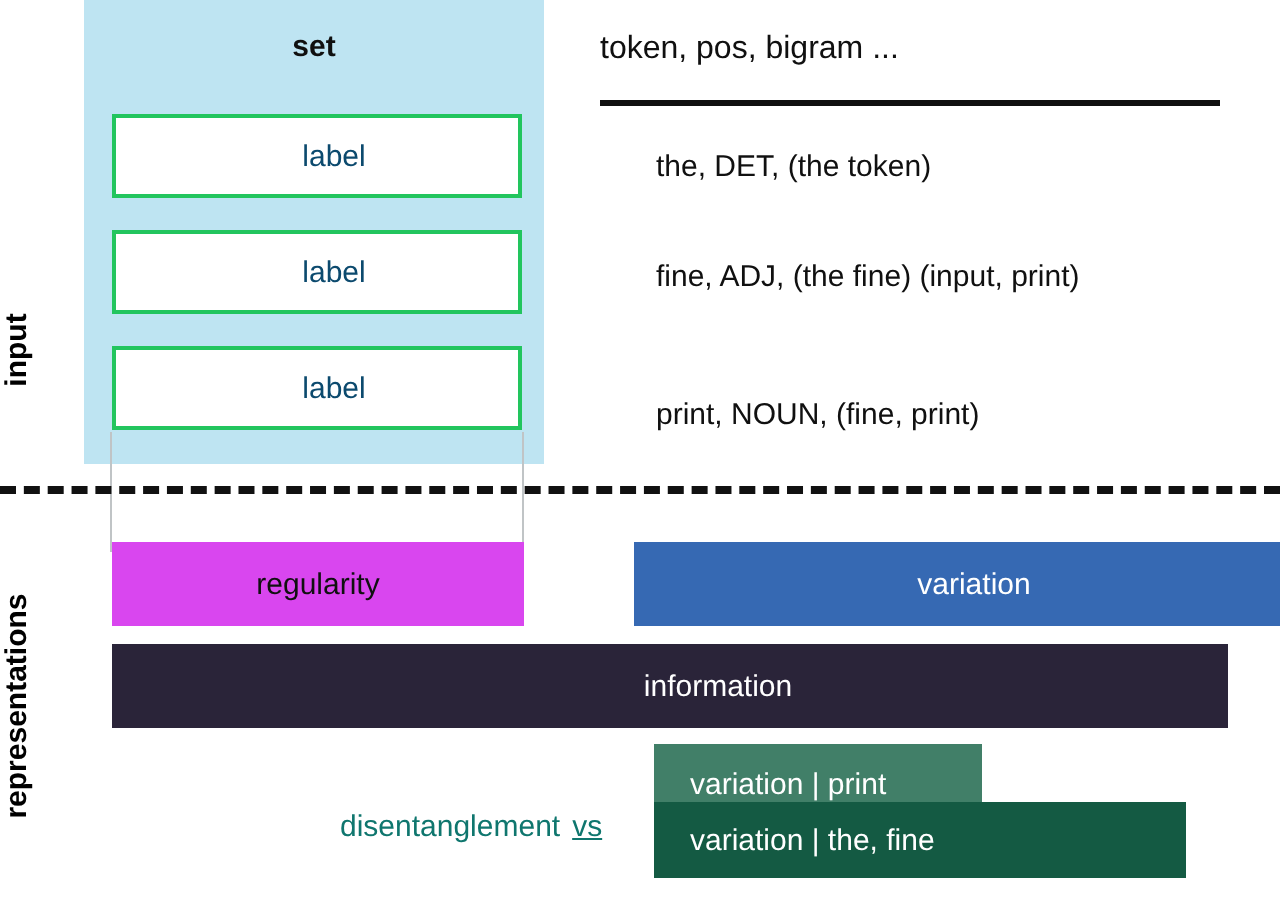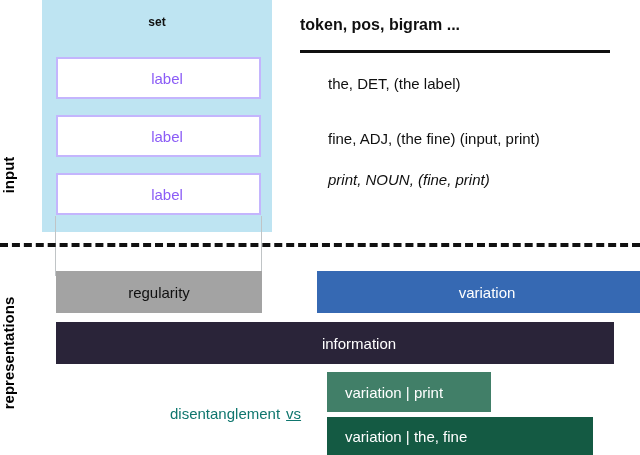--- a/index.html
+++ b/index.html
@@ -32,73 +32,73 @@
     transform:rotate(-90deg);
   }
 
   
   #set-panel{
     position:absolute;left:42px;top:0;width:230px;height:232px;
     background:#bee4f2;
   }
   #set-title{
     position:absolute;left:42px;top:15px;width:230px;
-    text-align:center;font-size:12px;font-weight:bold;color:#101010;
+    text-align:center;font-size:15px;font-weight:bold;color:#101010;
   }
   .label-box{
     position:absolute;left:56px;width:205px;height:42px;
-    background:#ffffff;border:2px solid #c4b5fd;
+    background:#ffffff;border:2px solid #22c55e;
     box-sizing:border-box;
     display:flex;align-items:center;justify-content:center;
-    font-size:15px;color:#8b5cf6;padding-left:17px;
+    font-size:15px;color:#0c4a6e;padding-left:17px;
   }
   #label-box-1{top:57px;}
   #label-box-2{top:115px;}
   #label-box-3{top:173px;}
 
   
   #features-title{
     position:absolute;left:300px;top:16px;
-    font-size:16px;font-weight:bold;color:#101010;white-space:nowrap;
+    font-size:16px;font-weight:normal;color:#101010;white-space:nowrap;
   }
   #features-rule{
     position:absolute;left:300px;top:50px;width:310px;height:0;
     border-top:3px solid #101010;
   }
   .feature-row{
     position:absolute;left:328px;
     font-size:15px;color:#101010;white-space:nowrap;
   }
   #feature-row-1{top:75px;}
   #feature-row-2{top:130px;}
-  #feature-row-3{top:171px;font-style:italic;}
+  #feature-row-3{top:199px;}
 
   
   .connector{
     position:absolute;width:0;border-left:1.5px solid #c0c4c6;
   }
   #connector-left{left:55px;top:216px;height:60px;}
   #connector-right{left:261px;top:216px;height:60px;}
   #divider{
     position:absolute;left:0px;top:243px;width:640px;height:0;
     border-top:4px dashed #111111;
   }
 
   
   .bar{
     position:absolute;
     display:flex;align-items:center;justify-content:center;
     color:#ffffff;font-size:15px;
     box-sizing:border-box;
   }
-  #bar-regularity{left:56px;top:271px;width:206px;height:42px;background:#a3a3a3;color:#101010;}
+  #bar-regularity{left:56px;top:271px;width:206px;height:42px;background:#d946ef;color:#101010;}
   #bar-variation{left:274px;top:271px;width:340px;height:42px;background:#3669b3;margin-left:43px;}
   #bar-information{left:56px;top:322px;width:558px;height:42px;background:#2a2439;padding-left:48px;}
   #bar-var-print{left:327px;top:372px;width:164px;height:40px;background:#417f68;justify-content:flex-start;padding-left:18px;}
-  #bar-var-thefine{left:327px;top:417px;width:266px;height:38px;background:#145a43;justify-content:flex-start;padding-left:18px;}
+  #bar-var-thefine{left:327px;top:401px;width:266px;height:38px;background:#145a43;justify-content:flex-start;padding-left:18px;}
 
   
   #disentanglement{
     position:absolute;left:170px;top:405px;
     font-size:15px;color:#0f766e;white-space:nowrap;
   }
   #disentanglement .vs{text-decoration:underline;margin-left:6px;}
 </style>
 </head>
 <body>
@@ -110,21 +110,21 @@
 
   <div id="set-panel"></div>
   <div id="set-title">set</div>
 
   <div class="label-box" id="label-box-1">label</div>
   <div class="label-box" id="label-box-2">label</div>
   <div class="label-box" id="label-box-3">label</div>
 
   <div id="features-title">token, pos, bigram ...</div>
   <div id="features-rule"></div>
-  <div class="feature-row" id="feature-row-1">the, DET,  (the label)</div>
+  <div class="feature-row" id="feature-row-1">the, DET,  (the token)</div>
   <div class="feature-row" id="feature-row-2">fine, ADJ,  (the fine) (input, print)</div>
   <div class="feature-row" id="feature-row-3">print, NOUN,  (fine, print)</div>
 
   <div class="connector" id="connector-left"></div>
   <div class="connector" id="connector-right"></div>
   <div id="divider"></div>
 
   <div class="bar" id="bar-regularity">regularity</div>
   <div class="bar" id="bar-variation">variation</div>
   <div class="bar" id="bar-information">information</div>

